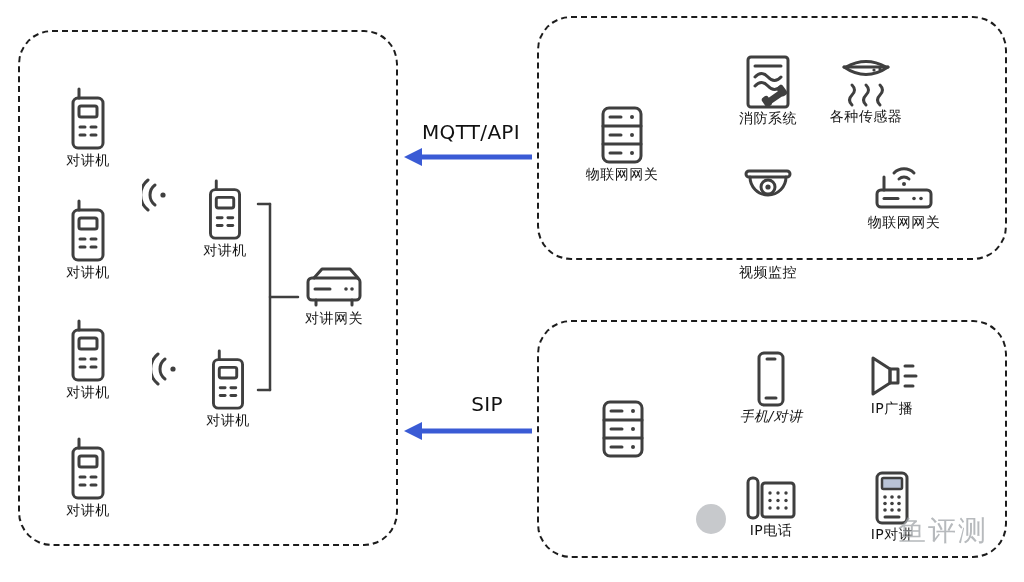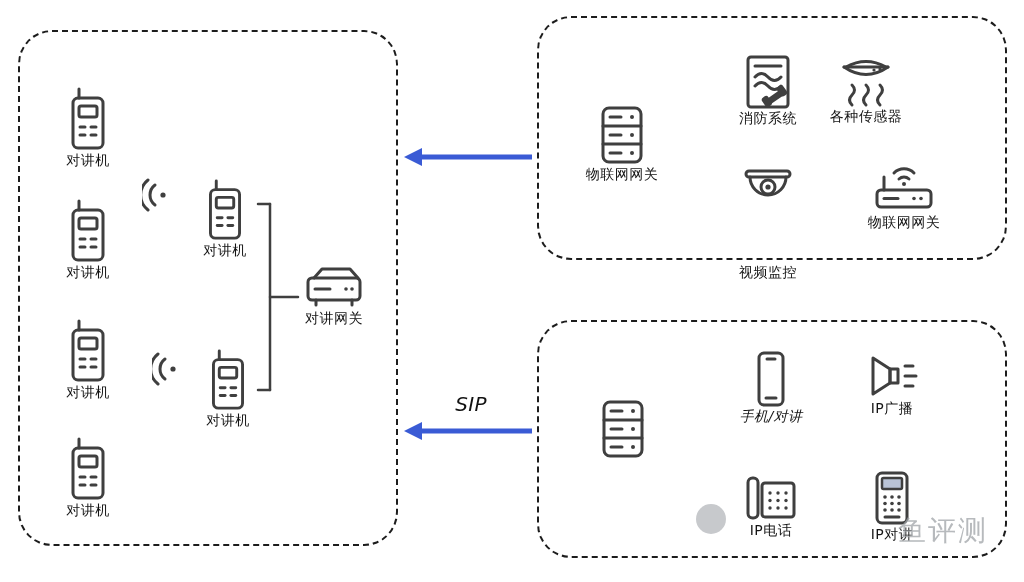--- a/index.html
+++ b/index.html
@@ -220,26 +220,27 @@
     </g>
   </svg>
 
   <div class="node" style="left:282px; top:264px; width:104px;">
     <svg class="icon-svg" width="62" height="46">
         <use href="#i-gateway"></use>
       </svg>
     <div class="lbl">对讲网关</div>
   </div>
 
+  <div class="proto-label" style="left:405px; top:120px;">MQTT/API</div>
   <svg class="abs" style="left:402px; top:144px;" width="132" height="26">
     <line x1="130" y1="13" x2="18" y2="13" stroke="#3a5bd5" stroke-width="5"></line>
     <polygon points="2,13 20,4 20,22" fill="#3a5bd5"></polygon>
   </svg>
 
-  <div class="proto-label" style="left:405px; top:392px;font-style:italic;">SIP</div>
+  <div class="proto-label" style="left:421px; top:392px;">SIP</div>
   <svg class="abs" style="left:402px; top:418px;" width="132" height="26">
     <line x1="130" y1="13" x2="18" y2="13" stroke="#3a5bd5" stroke-width="5"></line>
     <polygon points="2,13 20,4 20,22" fill="#3a5bd5"></polygon>
   </svg>
 
   <div class="node" style="left:552px; top:104px; width:140px;">
     <svg class="icon-svg" width="62" height="62">
         <use href="#i-server"></use>
       </svg>
     <div class="lbl">物联网网关</div>

